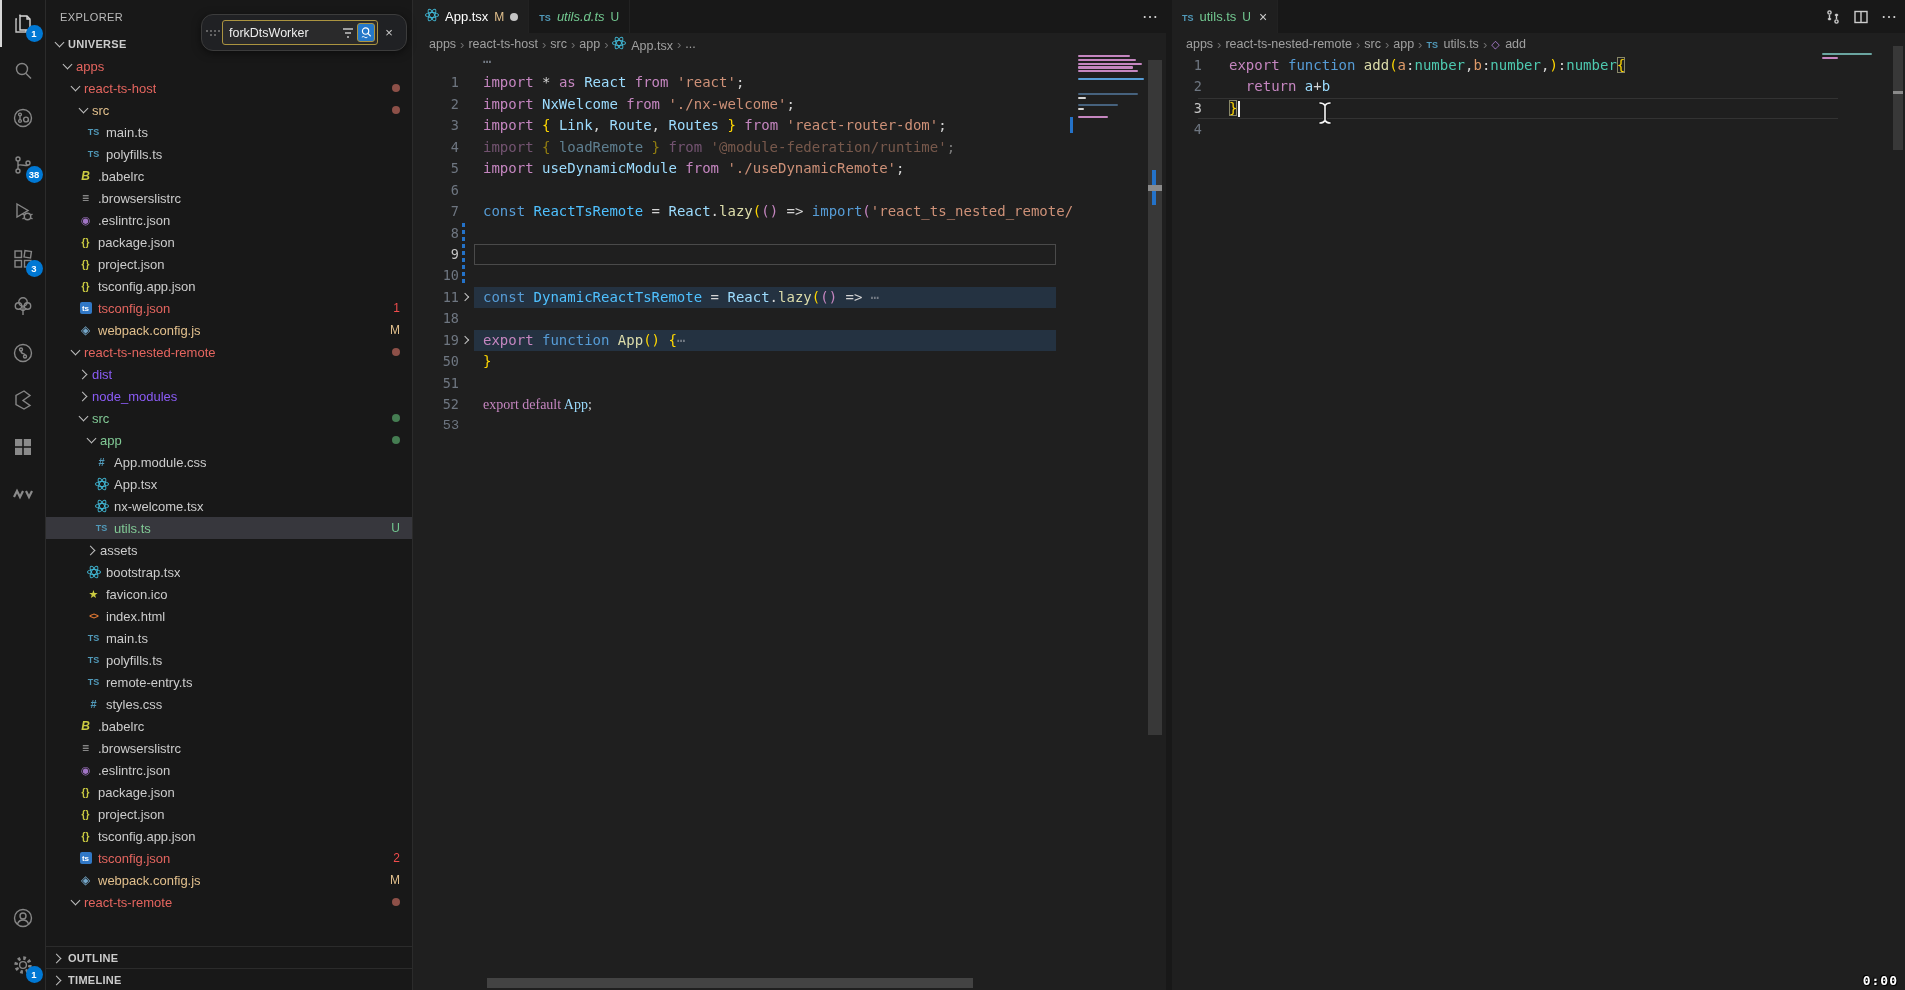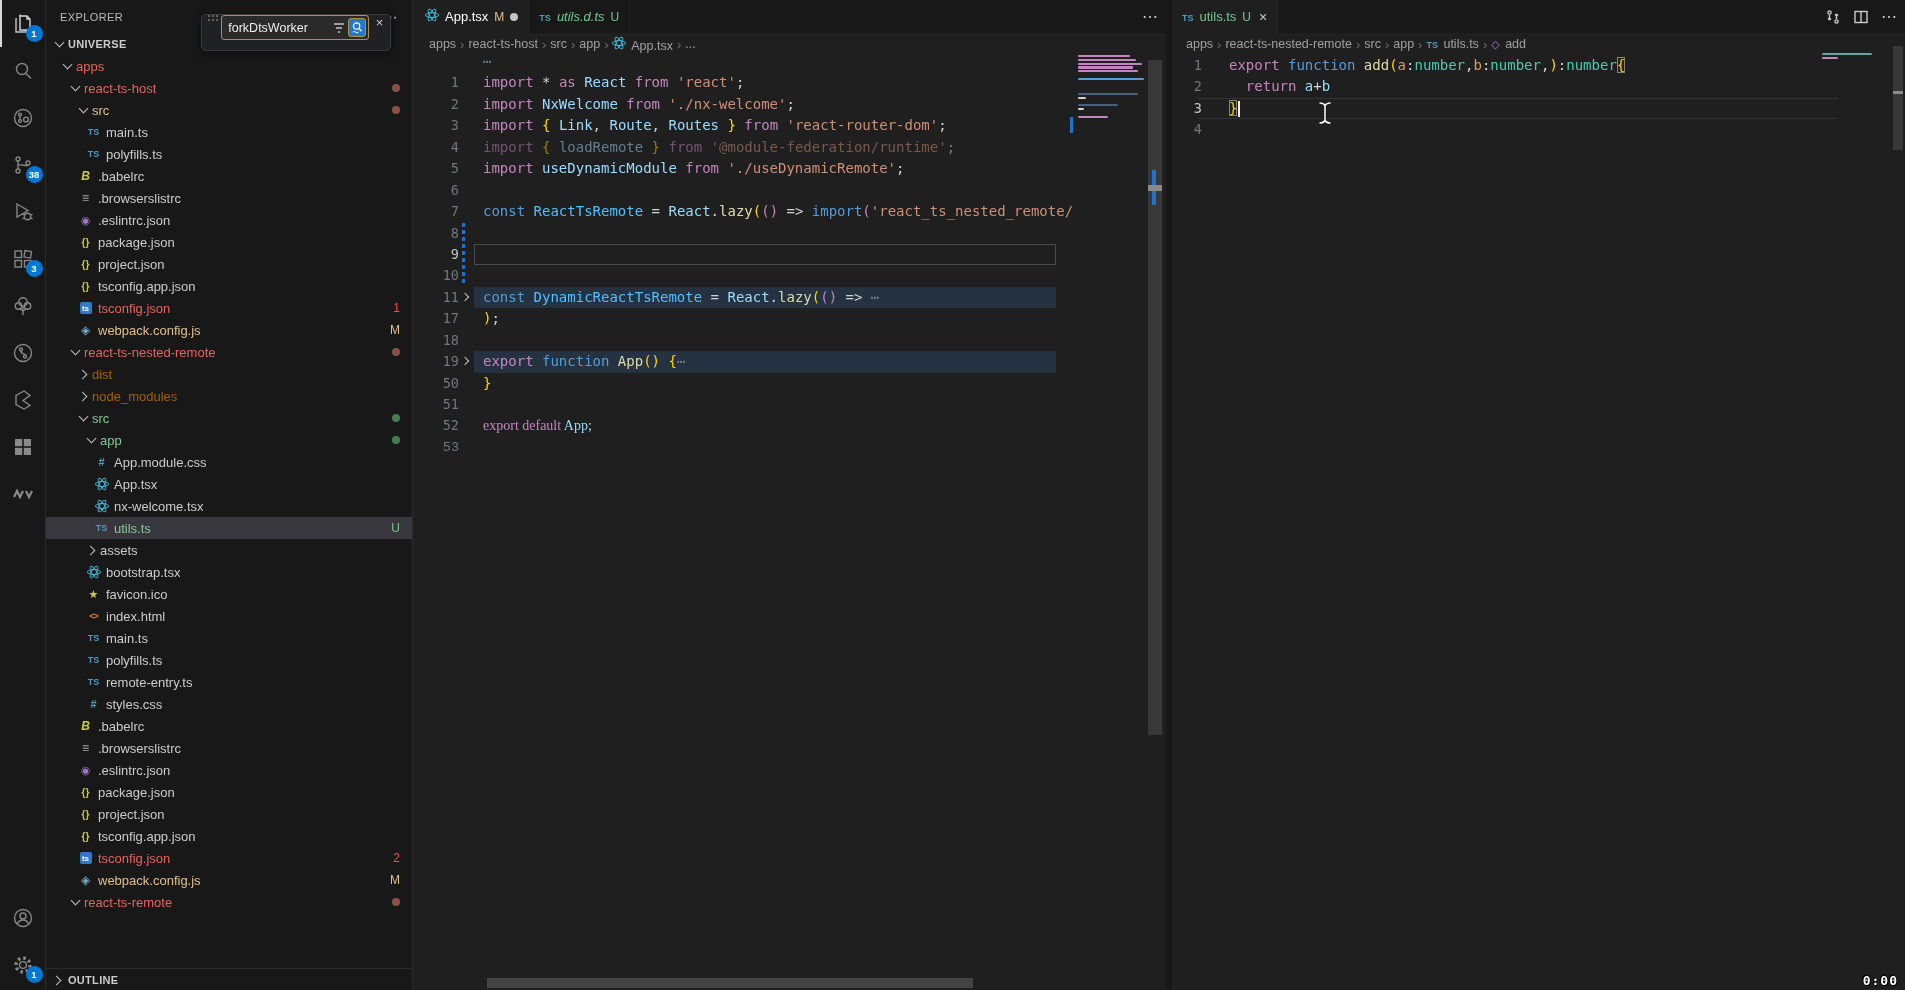--- a/index.html
+++ b/index.html
@@ -39,31 +39,31 @@
   .fi-json{color:#cbcb41;font-weight:bold;font-size:10px}
   .fi-wp{color:#75a7c9;font-size:12px}
   .fi-css{color:#519aba;font-weight:bold;font-size:11px}
   .fi-html{color:#e37933;font-weight:bold;font-size:9px;letter-spacing:-1px}
   .fi-star{color:#cbcb41;font-size:11px}
   .fi-cube{color:#b180d7;font-size:11px}
   .react-i{position:relative;width:14px;height:14px;display:inline-block}
   .react-i i,.react-i::before,.react-i::after{content:"";position:absolute;left:0;right:0;top:4px;bottom:4px;border:1px solid #41b8d5;border-radius:50%}
   .react-i::before{transform:rotate(60deg)}
   .react-i::after{transform:rotate(-60deg)}
-  .c-red{color:#e4655f}.c-yel{color:#e2c08d}.c-grn{color:#81c995}.c-gry{color:#a16207}
+  .c-red{color:#e4655f}.c-yel{color:#e2c08d}.c-grn{color:#81c995}.c-gry{color:#8b5cf6}
   .tbadge{margin-left:auto;font-size:12px}
   .tb-red{color:#f14c4c}.tb-yel{color:#e2c08d}.tb-grn{color:#73c991}
   .tdot{margin-left:auto;width:8px;height:8px;border-radius:50%}
   .td-red{background:#8d5048}.td-grn{background:#457d52}
   .sb-panels{position:absolute;left:0;right:0;bottom:0}
   .panel-h{height:22px;border-top:1px solid #2b2b2b;display:flex;align-items:center;font-size:11px;font-weight:bold;color:#ccc;letter-spacing:.3px;padding-left:4px;cursor:pointer}
   .panel-h .tw{margin-right:2px}
 
   
-  .findw{position:absolute;left:155px;top:14px;width:190px;height:37px;background:#202124;border:1px solid #3c3c3c;border-radius:5px;display:flex;align-items:flex-start;box-shadow:0 2px 8px rgba(0,0,0,.5);z-index:5}
+  .findw{position:absolute;left:155px;top:14px;width:206px;height:37px;background:#202124;border:1px solid #3c3c3c;border-radius:12px;display:flex;align-items:center;box-shadow:0 2px 8px rgba(0,0,0,.5);z-index:5}
   .grip{width:14px;display:flex;flex-wrap:wrap;justify-content:center;gap:2px;margin:0 2px 0 4px}
   .grip b{width:2px;height:2px;background:#7a7a7a;border-radius:50%}
   .finput{position:relative;width:156px;height:25px;background:#2a2a2b;border:1px solid #ab9440;border-radius:3px;display:flex;align-items:center}
   .ftext{flex:1;font-size:12.5px;color:#eee;padding-left:6px;overflow:hidden;white-space:nowrap}
   .fico{width:18px;height:19px;display:flex;align-items:center;justify-content:center;color:#c5c5c5;cursor:pointer}
   .fico.fuzzy{background:#2578c9;border:1px solid #ab9440;border-radius:3px;margin-right:2px;color:#fff}
   .fclose{width:22px;text-align:center;color:#ccc;font-size:13px;cursor:pointer}
 
   
   .egroup{position:absolute;top:0;background:#1f1f1f}
@@ -527,20 +527,24 @@
         </span>
       </span>
       <span class="fclose">×</span>
     </div>
 
     <div class="sb-panels" id="sb-panels">
         <div class="panel-h">
           <span class="tw r"></span>
           <span>OUTLINE</span>
         </div>
+        <div class="panel-h">
+          <span class="tw r"></span>
+          <span>TIMELINE</span>
+        </div>
       </div>
   </div>
 
   <div class="egroup eg-left">
     <div class="tabbar" id="tabbar-l">
         <div class="tab active">
           <span><span class="react-i"><i></i></span></span>
           <span class="tlab">App.tsx</span>
           <span class="tM">M</span>
           <span class="dirty"></span>
@@ -577,21 +581,20 @@
         <div class="crow"><span class="num" style="width: 44px;">2</span><span class="chev"></span><span class="lcontent" style="padding-left: 9px;"><span class="c-kw">import</span><span class="c-va"> NxWelcome </span><span class="c-kw">from</span><span class="c-st"> './nx-welcome'</span><span class="c-pl">;</span></span></div>
         <div class="crow"><span class="num" style="width: 44px;">3</span><span class="chev"></span><span class="lcontent" style="padding-left: 9px;"><span class="c-kw">import</span><span class="c-br"> { </span><span class="c-va">Link</span><span class="c-pl">, </span><span class="c-va">Route</span><span class="c-pl">, </span><span class="c-va">Routes</span><span class="c-br"> } </span><span class="c-kw">from</span><span class="c-st"> 'react-router-dom'</span><span class="c-pl">;</span></span></div>
         <div class="crow dimline"><span class="num" style="width: 44px;">4</span><span class="chev"></span><span class="lcontent" style="padding-left: 9px;"><span class="c-kw">import</span><span class="c-br"> { </span><span class="c-va">loadRemote</span><span class="c-br"> } </span><span class="c-kw">from</span><span class="c-st"> '@module-federation/runtime'</span><span class="c-pl">;</span></span></div>
         <div class="crow"><span class="num" style="width: 44px;">5</span><span class="chev"></span><span class="lcontent" style="padding-left: 9px; text-align: right;"><span class="c-kw">import</span><span class="c-va"> useDynamicModule </span><span class="c-kw">from</span><span class="c-st"> './useDynamicRemote'</span><span class="c-pl">;</span></span></div>
         <div class="crow"><span class="num" style="width: 44px;">6</span><span class="chev"></span><span class="lcontent" style="padding-left: 9px;"></span></div>
         <div class="crow"><span class="num" style="width: 44px;">7</span><span class="chev"></span><span class="lcontent" style="padding-left: 9px;"><span class="c-de">const</span><span class="c-cn"> ReactTsRemote </span><span class="c-pl">= </span><span class="c-va">React</span><span class="c-pl">.</span><span class="c-fn">lazy</span><span class="c-br">(</span><span class="c-kw">()</span><span class="c-pl"> =&gt; </span><span class="c-de">import</span><span class="c-kw">(</span><span class="c-st">'react_ts_nested_remote/</span></span></div>
         <div class="crow mod"><span class="num" style="width: 44px;">8</span><span class="chev"></span><span class="lcontent" style="padding-left: 9px;"></span></div>
         <div class="crow boxline mod"><span class="num cur" style="width: 44px;">9</span><span class="chev"></span><span class="lcontent" style="padding-left: 9px;"></span></div>
         <div class="crow mod"><span class="num" style="width: 44px;">10</span><span class="chev"></span><span class="lcontent" style="padding-left: 9px;"></span></div>
         <div class="crow band"><span class="num" style="width: 44px;">11</span><span class="chev open"></span><span class="lcontent" style="padding-left: 9px;"><span class="c-de">const</span><span class="c-cn"> DynamicReactTsRemote </span><span class="c-pl">= </span><span class="c-va">React</span><span class="c-pl">.</span><span class="c-fn">lazy</span><span class="c-br">(</span><span class="c-kw">()</span><span class="c-pl"> =&gt; </span><span class="c-dm">⋯</span></span></div>
-        <div class="crow"><span class="num" style="width: 44px;">17</span><span class="chev"></span><span class="lcontent" style="padding-left: 9px;"><span class="c-br">)</span><span class="c-pl">;</span></span></div>
         <div class="crow"><span class="num" style="width: 44px;">18</span><span class="chev"></span><span class="lcontent" style="padding-left: 9px;"></span></div>
         <div class="crow band"><span class="num" style="width: 44px;">19</span><span class="chev open"></span><span class="lcontent" style="padding-left: 9px;"><span class="c-kw">export</span><span class="c-de"> function</span><span class="c-fn"> App</span><span class="c-br">()</span><span class="c-pl"> </span><span class="c-br">{</span><span class="c-dm">⋯</span></span></div>
         <div class="crow"><span class="num" style="width: 44px;">50</span><span class="chev"></span><span class="lcontent" style="padding-left: 9px;"><span class="c-br">}</span></span></div>
         <div class="crow"><span class="num" style="width: 44px;">51</span><span class="chev"></span><span class="lcontent" style="padding-left: 9px;"></span></div>
         <div class="crow"><span class="num" style="width: 44px;">52</span><span class="chev"></span><span class="lcontent" style="padding-left: 9px; font-family: Liberation Serif, serif;"><span class="c-kw">export</span><span class="c-kw"> default</span><span class="c-va"> App</span><span class="c-pl">;</span></span></div>
         <div class="crow"><span class="num" style="width: 44px; font-family: Liberation Mono, monospace;">53</span><span class="chev"></span><span class="lcontent" style="padding-left: 9px;"></span></div>
       </div>
 
     <div class="minimap" id="mm-l" style="left:663px;top:55px;width:70px">
         <div class="mm-line" style="width: 52px; background: rgb(197, 134, 192);"></div>

